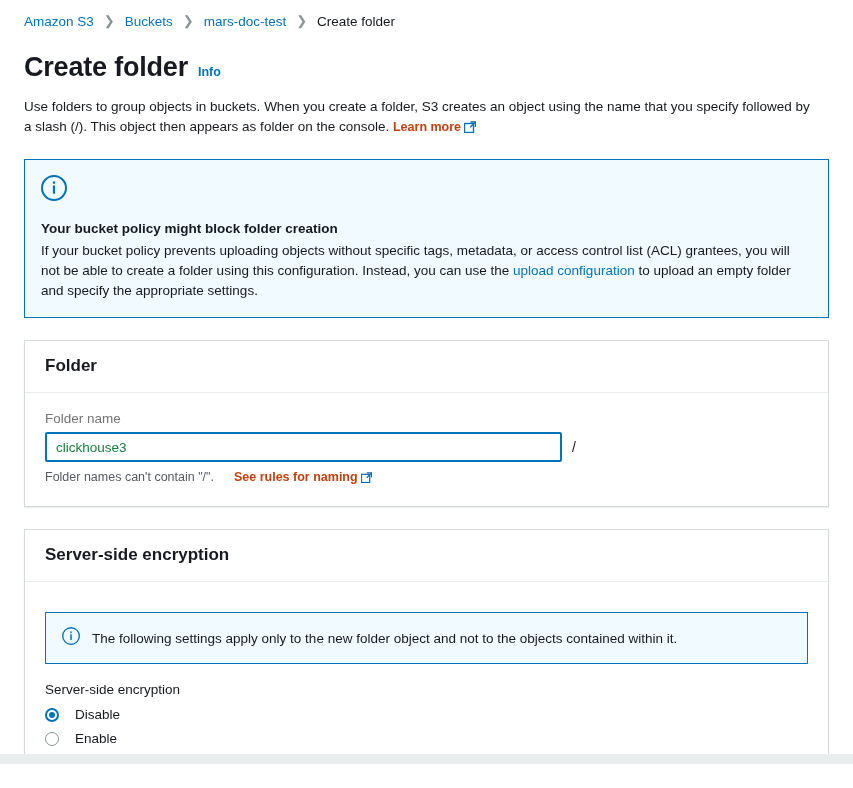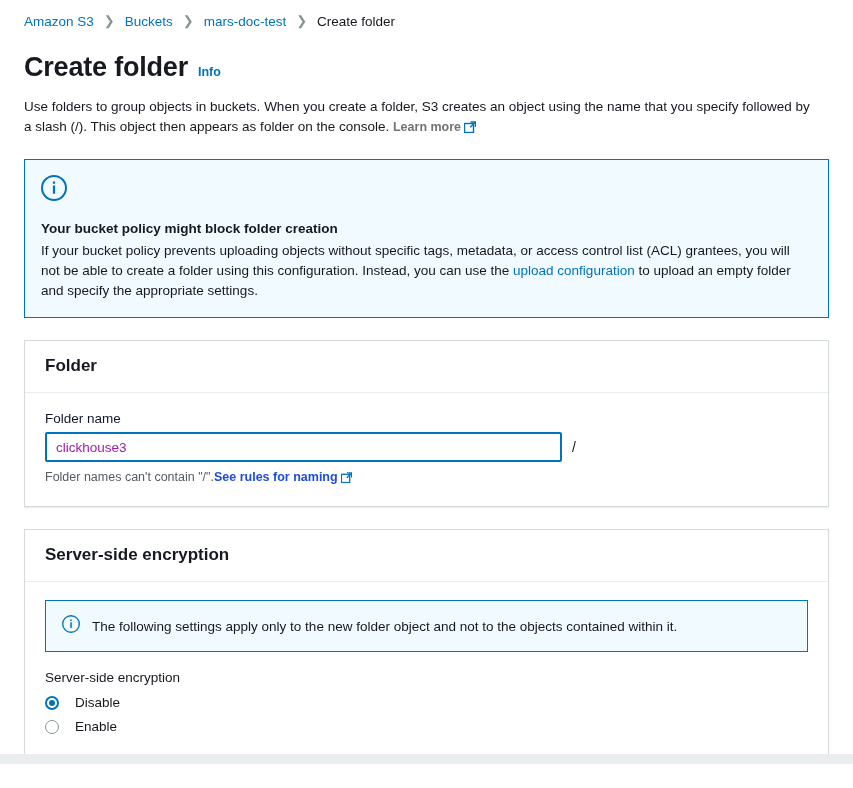--- a/index.html
+++ b/index.html
@@ -66,21 +66,21 @@
   }
 
   .description {
     margin: 14px 24px 0 24px;
     font-size: 13.5px;
     line-height: 20px;
     color: #16191f;
     max-width: 790px;
   }
   .learn-more {
-    color: #737373;
+    color: #c2410c;
     font-weight: 700;
     font-size: 12.5px;
     cursor: pointer;
     white-space: nowrap;
   }
   .ext-icon {
     display: inline-block;
     vertical-align: -2px;
     margin-left: 3px;
   }
@@ -118,65 +118,66 @@
     font-size: 17px;
     font-weight: 700;
     margin: 0;
   }
   .card-body {
     padding: 18px 20px 20px 20px;
   }
   .field-label {
     font-size: 13.5px;
     font-weight: 400;
-    color: #0f172a;
+    color: #737373;
     margin-bottom: 6px;
   }
   .input-row {
     display: flex;
     align-items: center;
     gap: 10px;
   }
   .text-input {
     width: 517px;
     height: 30px;
     border: 2px solid #0073bb;
     border-radius: 2px;
     padding: 0 9px;
     font-size: 13.5px;
     font-family: "Liberation Sans", sans-serif;
-    color: #a21caf;
+    color: #15803d;
     outline: none;
     background: #ffffff;
   }
   .slash {
     font-size: 14px;
     color: #16191f;
   }
   .helper {
     margin-top: 8px;
     font-size: 12.5px;
     color: #545b64;
   }
   .helper .rules-link {
-    color: #1d4ed8;
-    font-weight: 700;
-    cursor: pointer;
-    margin-left: 0;
+    color: #c2410c;
+    font-weight: 700;
+    cursor: pointer;
+    margin-left: 20px;
   }
 
   
   .inner-alert {
     border: 1px solid #0073bb;
     background: #f1faff;
     padding: 14px 16px;
     display: flex;
     gap: 12px;
     align-items: center;
     margin-bottom: 18px;
+    margin-top: 12px;
   }
   .inner-alert-text {
     font-size: 13.5px;
     line-height: 19px;
   }
 
   .sse-label {
     font-size: 13.5px;
     margin-bottom: 10px;
   }

